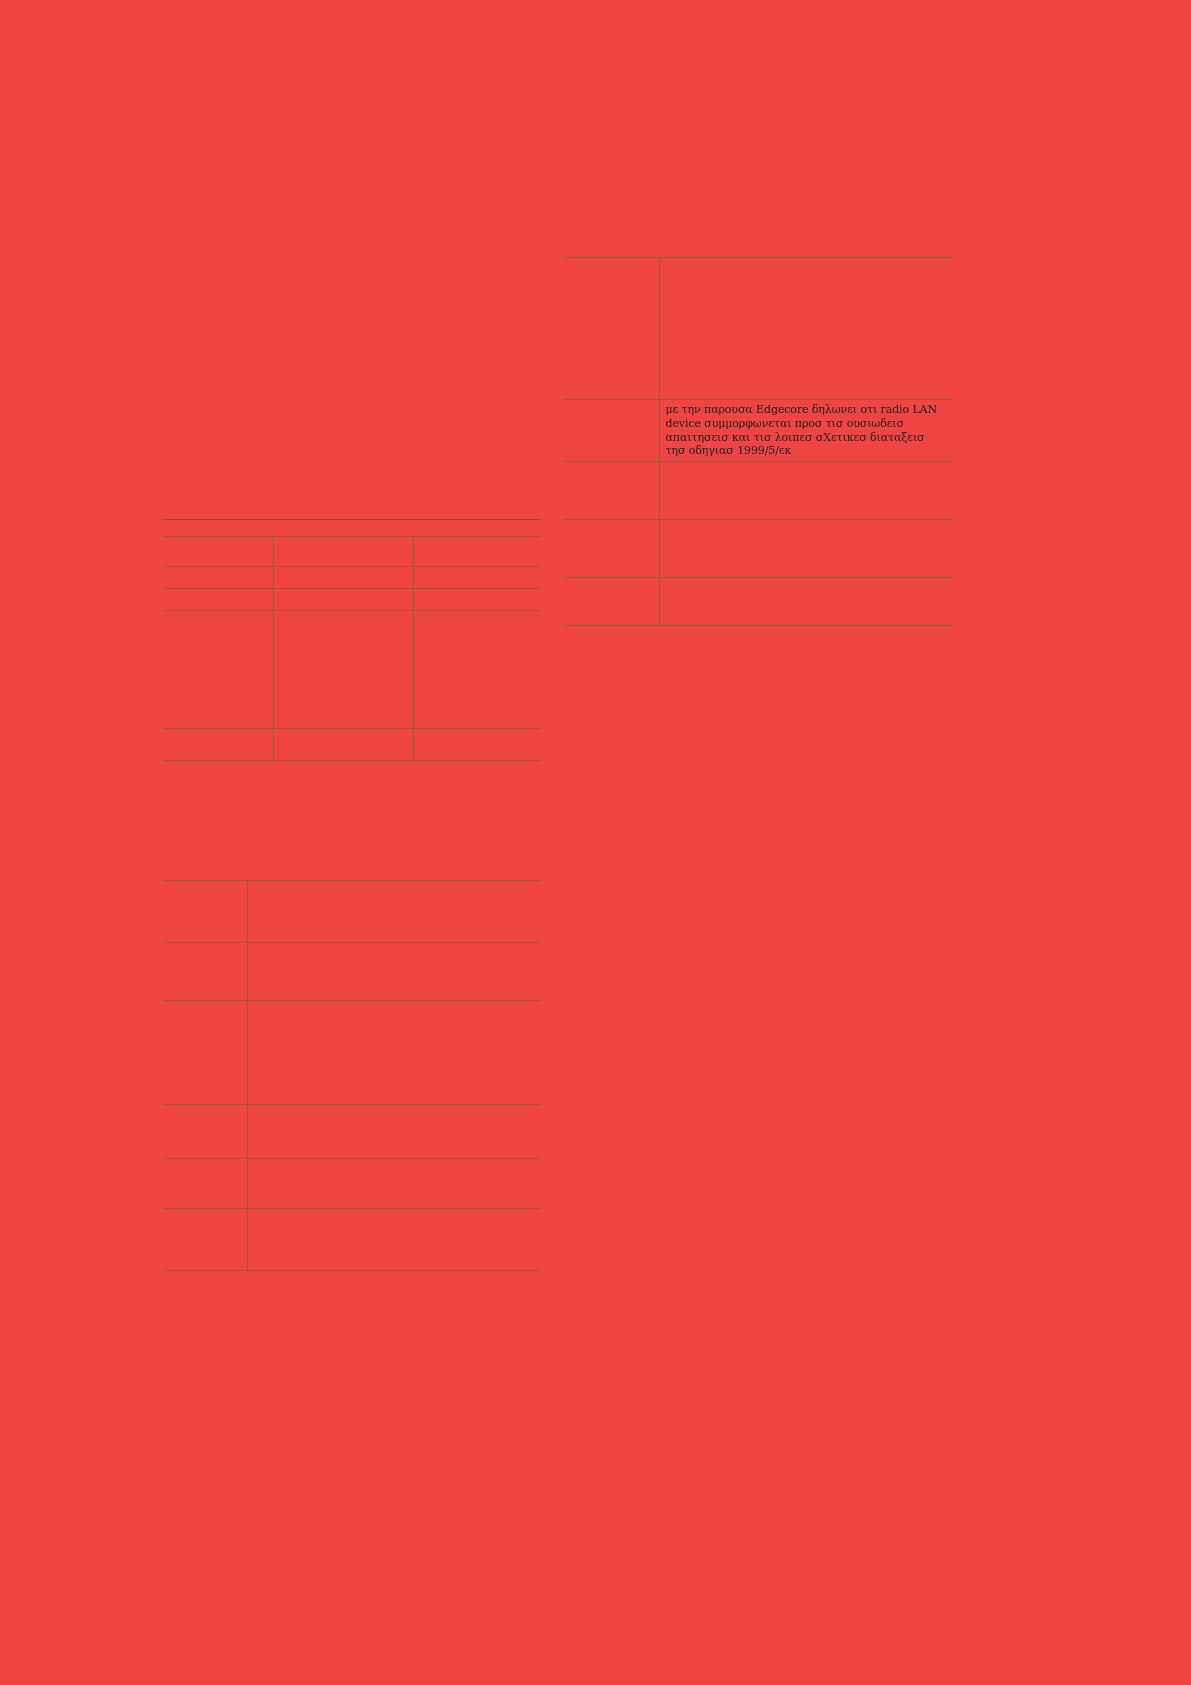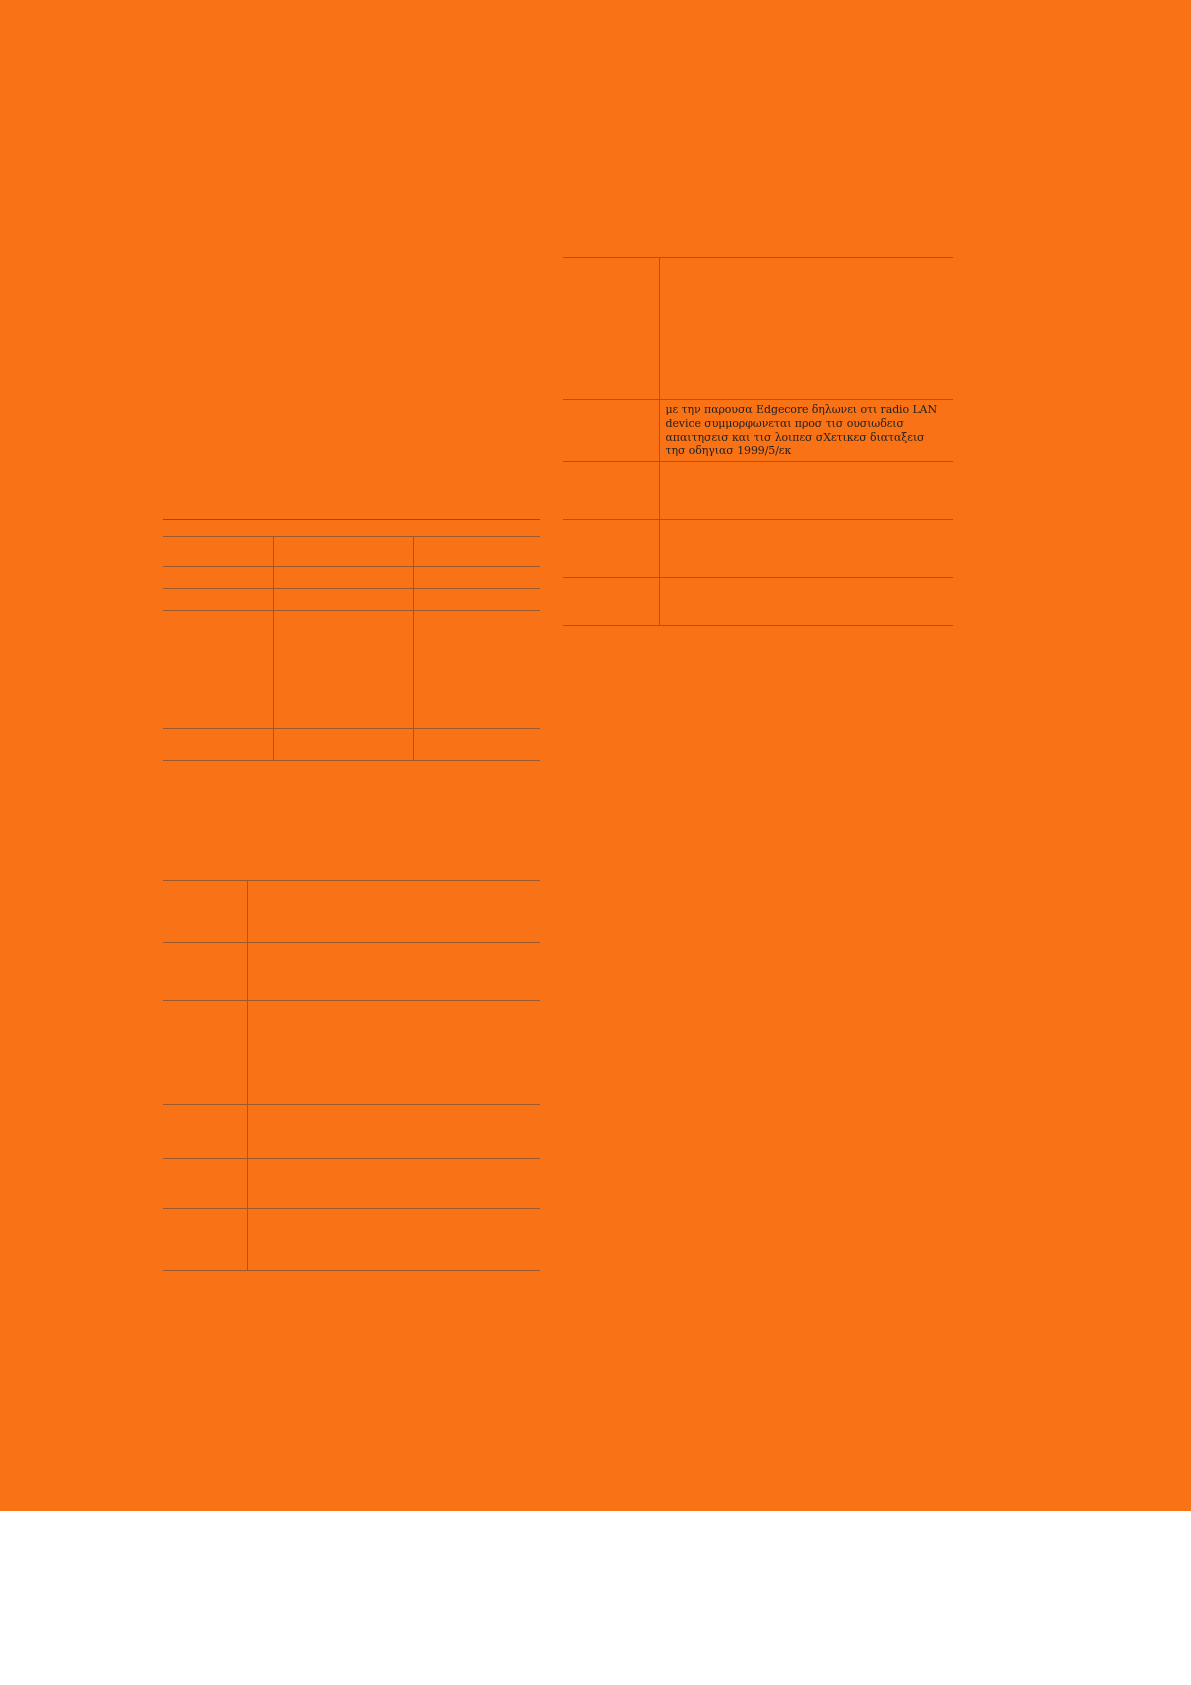--- a/index.html
+++ b/index.html
@@ -11,22 +11,22 @@
     width: 1191px;
     height: 1685px;
     position: relative;
     font-family: "Liberation Serif", serif;
     color: #1a1a1a;
   }
   .page {
     position: absolute;
     inset: 0;
     width: 1191px;
-    height: 1511px;
-    background: #f97316;
+    height: 1685px;
+    background: #ef4444;
     overflow: hidden;
   }
 
   
   .doc-table {
     position: absolute;
     border-collapse: collapse;
     table-layout: fixed;
   }
   .doc-table td {

